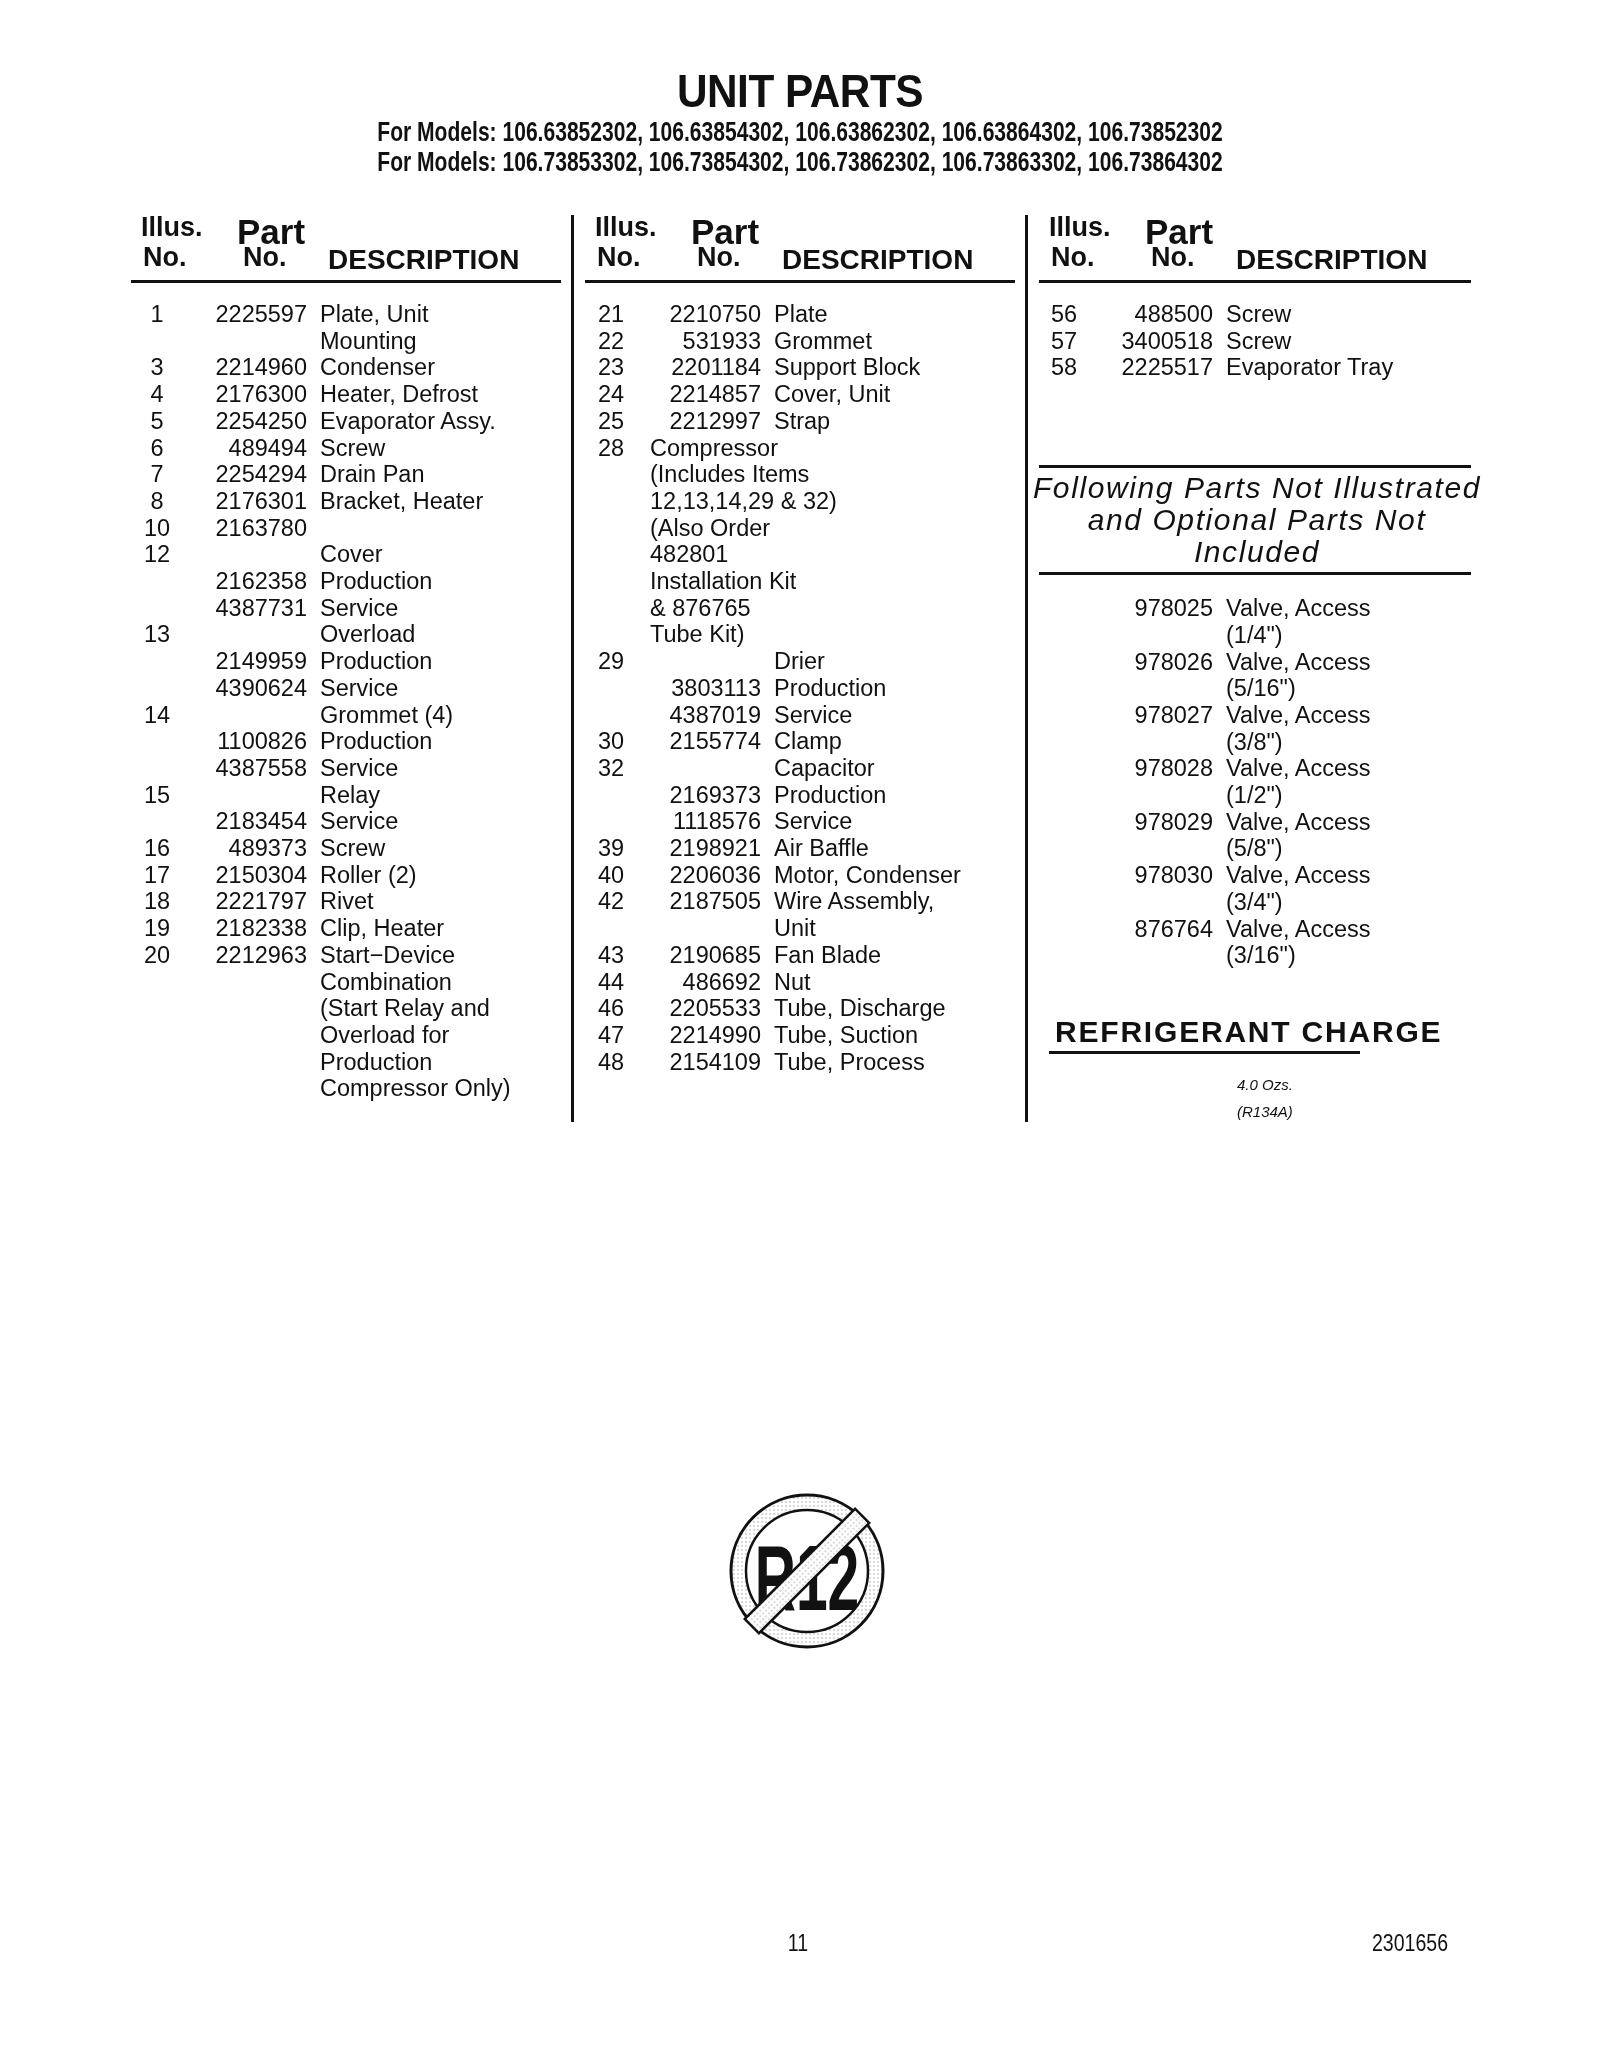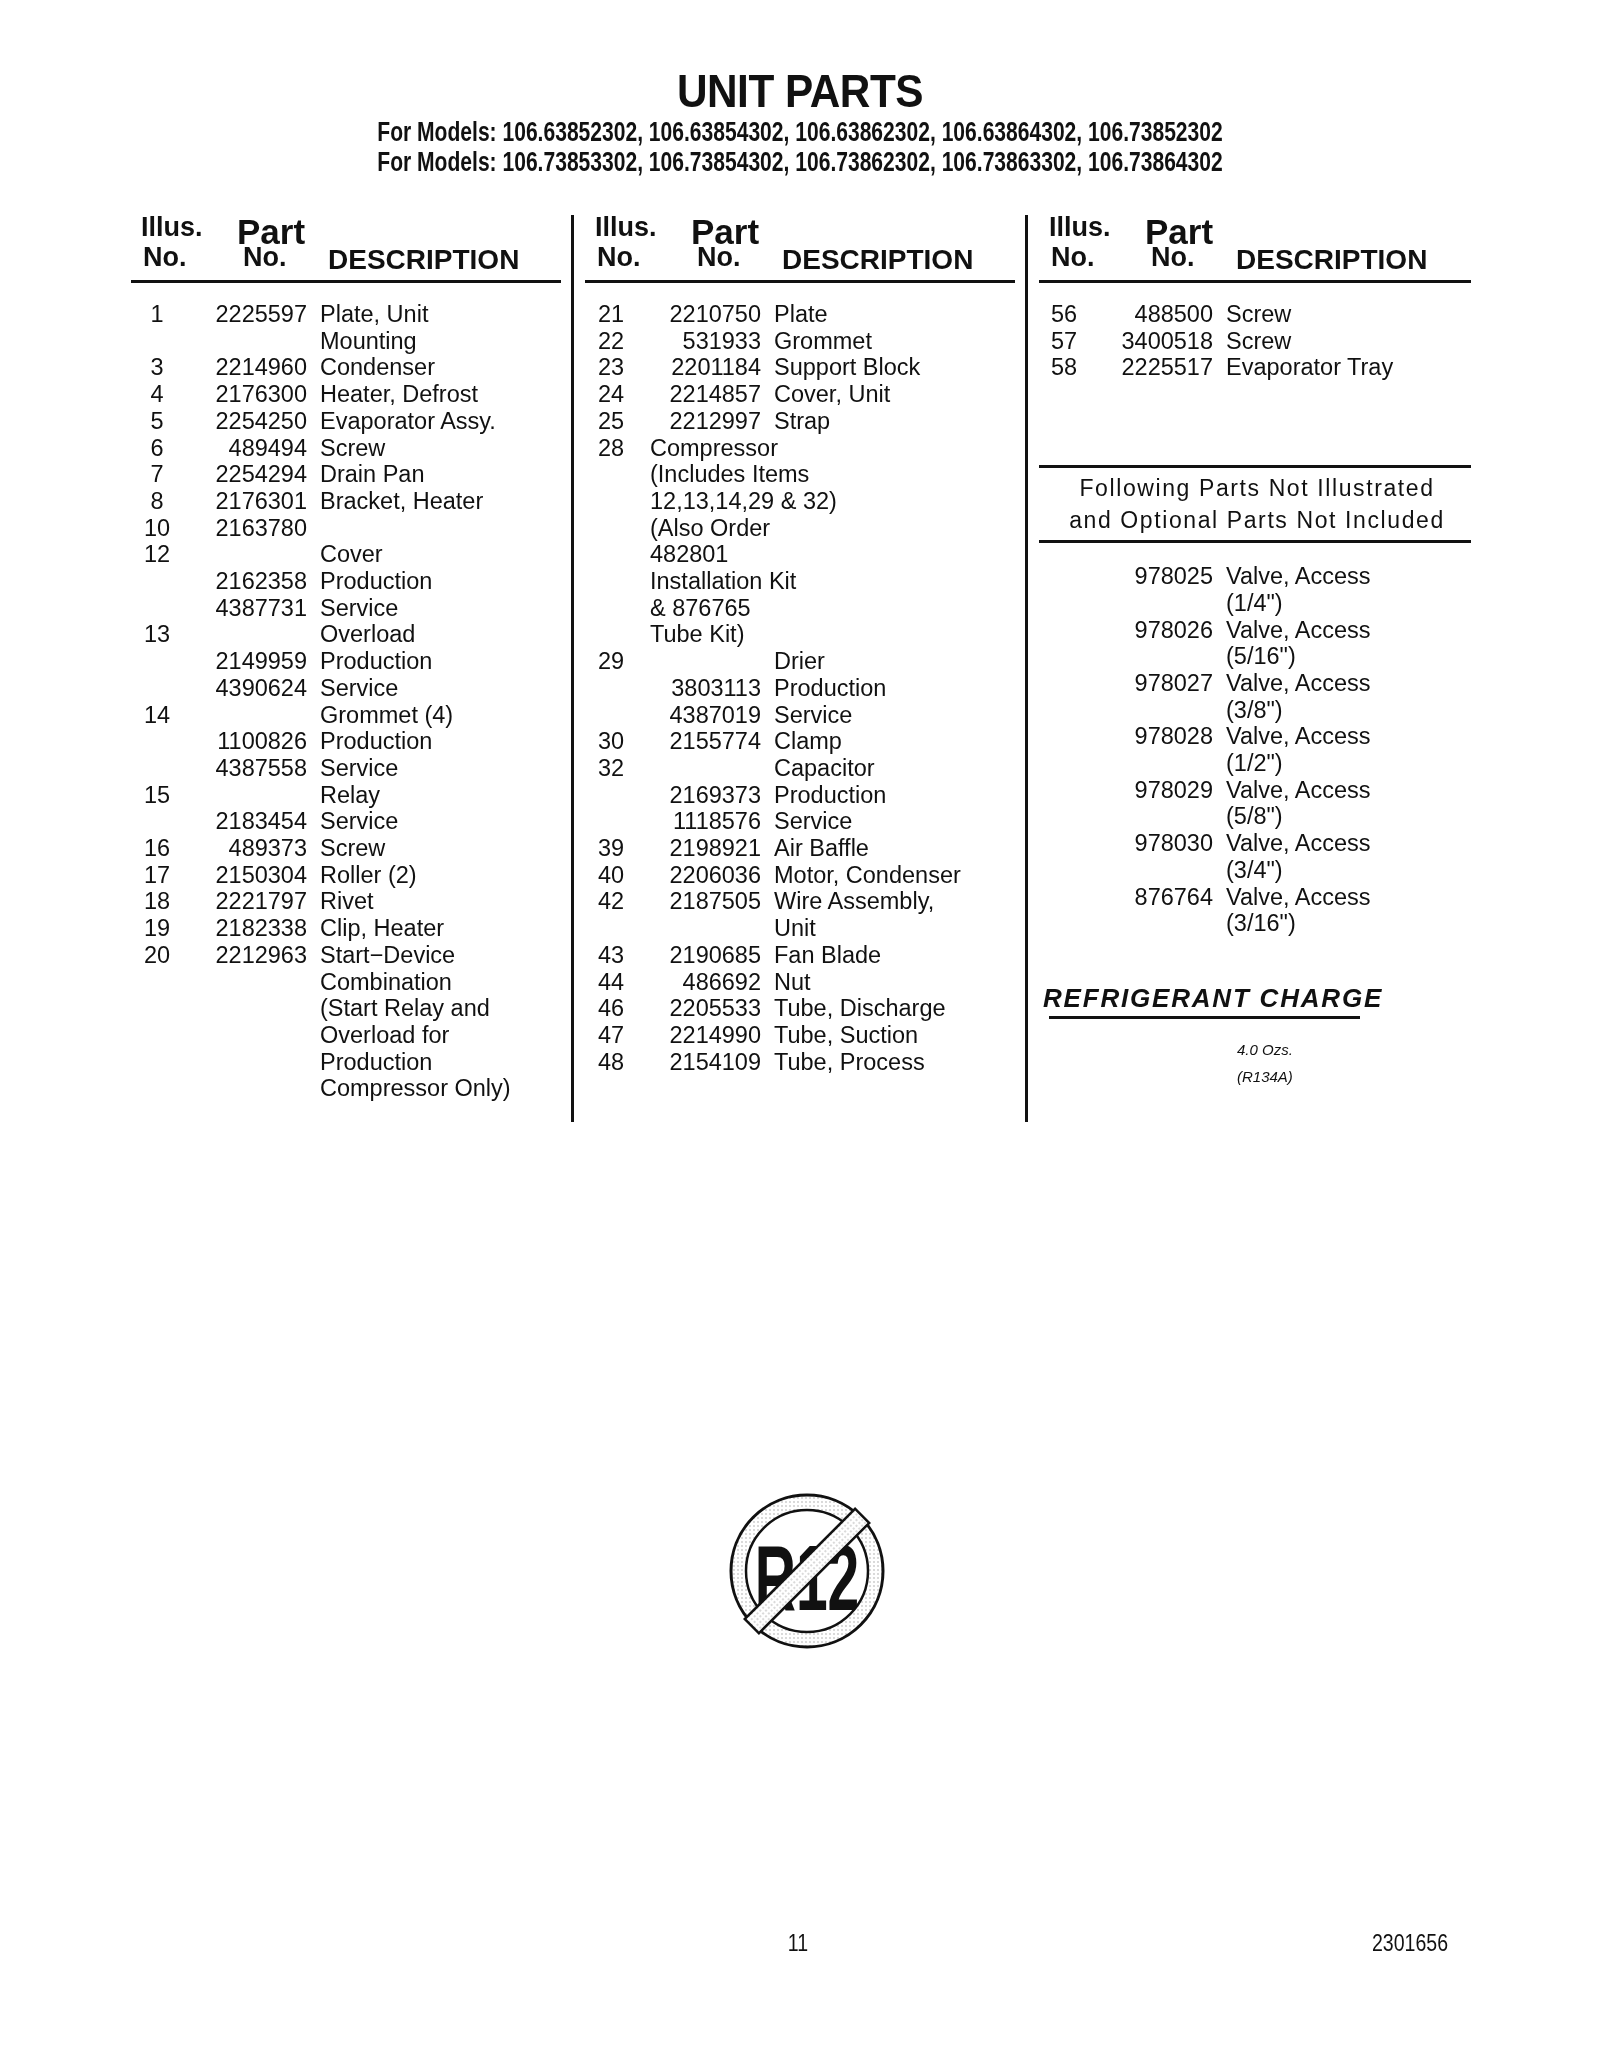--- a/index.html
+++ b/index.html
@@ -42,29 +42,29 @@
   .row .illus { width: 52px; text-align: center; flex: none; }
   .row .part { width: 124px; text-align: right; flex: none; }
   .row .desc { padding-left: 13px; flex: 1; }
   .row .desc div { white-space: nowrap; }
 
   .col3 .row .illus { width: 50px; }
 
   .np-box { margin-top: 84px; }
   .np-rule { height: 3px; background: #111; }
   .np-text {
-    text-align: center; font-size: 23px; letter-spacing: 1.6px; line-height: 32px;
-    padding: 4px 0 4px 0; margin-left: -8px; margin-right: -12px;
+    text-align: center; font-size: 30px; letter-spacing: 1.6px; line-height: 32px;
+    padding: 4px 0 4px 0; margin-left: -8px; margin-right: -12px; font-style: italic;
   }
   .np-rows { margin-top: 20px; }
   .np-rows .row .illus { width: 50px; }
 
   .rc-title {
-    margin-top: 46px; margin-left: 4px; font-weight: bold; font-size: 26px; letter-spacing: 1.8px;
-    display: inline-block; position: relative; font-style: italic;
+    margin-top: 46px; margin-left: 16px; font-weight: bold; font-size: 30px; letter-spacing: 1.8px;
+    display: inline-block; position: relative;
   }
   .rc-rule { height: 3px; background: #111; width: 311px; margin-left: 10px; margin-top: 2px; }
   .rc-value { margin-left: 198px; margin-top: 18px; font-size: 15px; line-height: 26.7px; font-style: italic; }
 
   .logo { position: absolute; left: 728px; top: 1492px; width: 158px; height: 158px; }
 
   .footer-page { position: absolute; top: 1930px; left: 786px; font-size: 23px; transform: scaleX(0.85); }
   .footer-doc  { position: absolute; top: 1930px; left: 1372px; font-size: 23px; transform: scaleX(0.85); transform-origin: left; }
 </style>
 </head>

